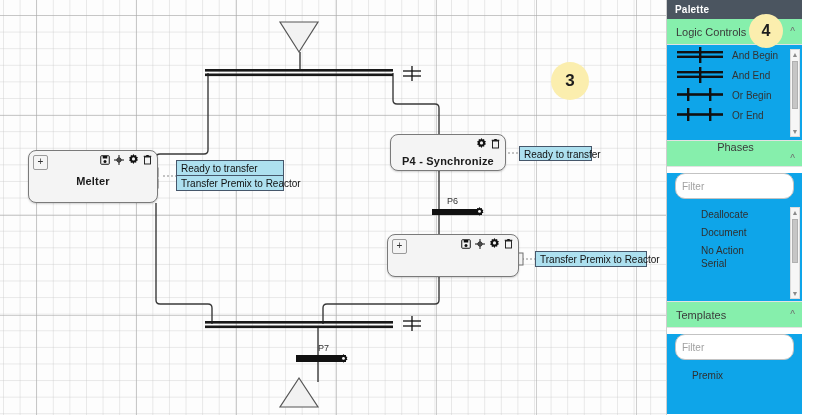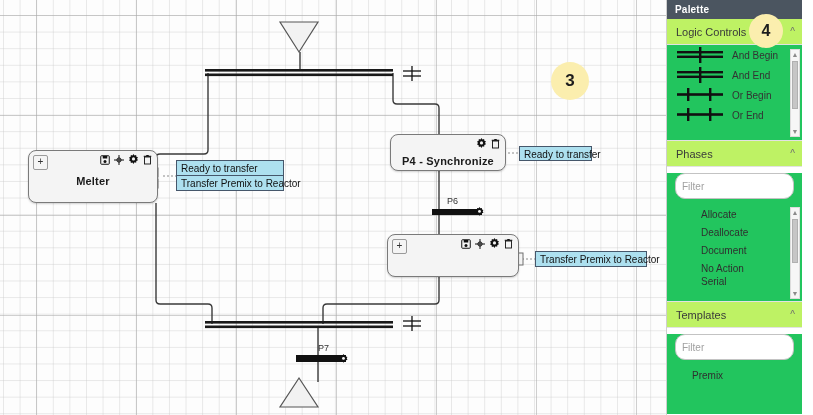--- a/index.html
+++ b/index.html
@@ -91,25 +91,25 @@
     height:19px;background:#4b5560;color:#ffffff;
     font-size:10px;font-weight:bold;
     display:flex;align-items:center;padding-left:8px;
     letter-spacing:.2px;
   }
   .section-head{
     height:25px;display:flex;align-items:center;
     padding:0 7px 0 9px;
     font-size:11px;color:#3a3a3a;
     border-bottom:1px solid #e2e2e2;
-    background:#bef264;
+    background:#86efac;
     position:relative;
   }
   .section-head .chev{margin-left:auto;color:#6d6d6d;font-size:10px;}
-  .sec-body{position:relative;background:#22c55e;}
+  .sec-body{position:relative;background:#0ea5e9;}
 
   .logic-row{
     display:flex;align-items:center;height:20px;
     padding-left:8px;font-size:10px;color:#333;
   }
   .logic-row .glyph{width:50px;height:16px;margin-right:7px;flex:none;}
 
   .filter{
     margin:6px 8px;height:20px;
     border:1px solid #c3c3c3;background:#fff;border-radius:10px;
@@ -382,32 +382,29 @@
         <span>Or End</span>
       </div>
 
       <div class="sb" style="top:4px;height:88px;">
         <div class="arrow up">▲</div>
         <div class="thumb" style="top:11px;height:48px;"></div>
         <div class="arrow dn">▼</div>
       </div>
     </div>
 
-    <div class="section-head" style="border-top:1px solid #e2e2e2;">
+    <div class="section-head" style="border-top:1px solid #e2e2e2;flex-direction:column;">
       <span>Phases</span>
       <span class="chev">^</span>
     </div>
     <div class="sec-body" style="height:128px;">
       <div class="filter">
         <span>Filter</span>
       </div>
 
-      <div class="tree-row child">
-        <span>Allocate</span>
-      </div>
       <div class="tree-row child">
         <span>Deallocate</span>
       </div>
       <div class="tree-row child">
         <span>Document</span>
       </div>
       <div class="tree-row child">
         <span>No Action</span>
       </div>
       <div class="tree-row child clipped">

